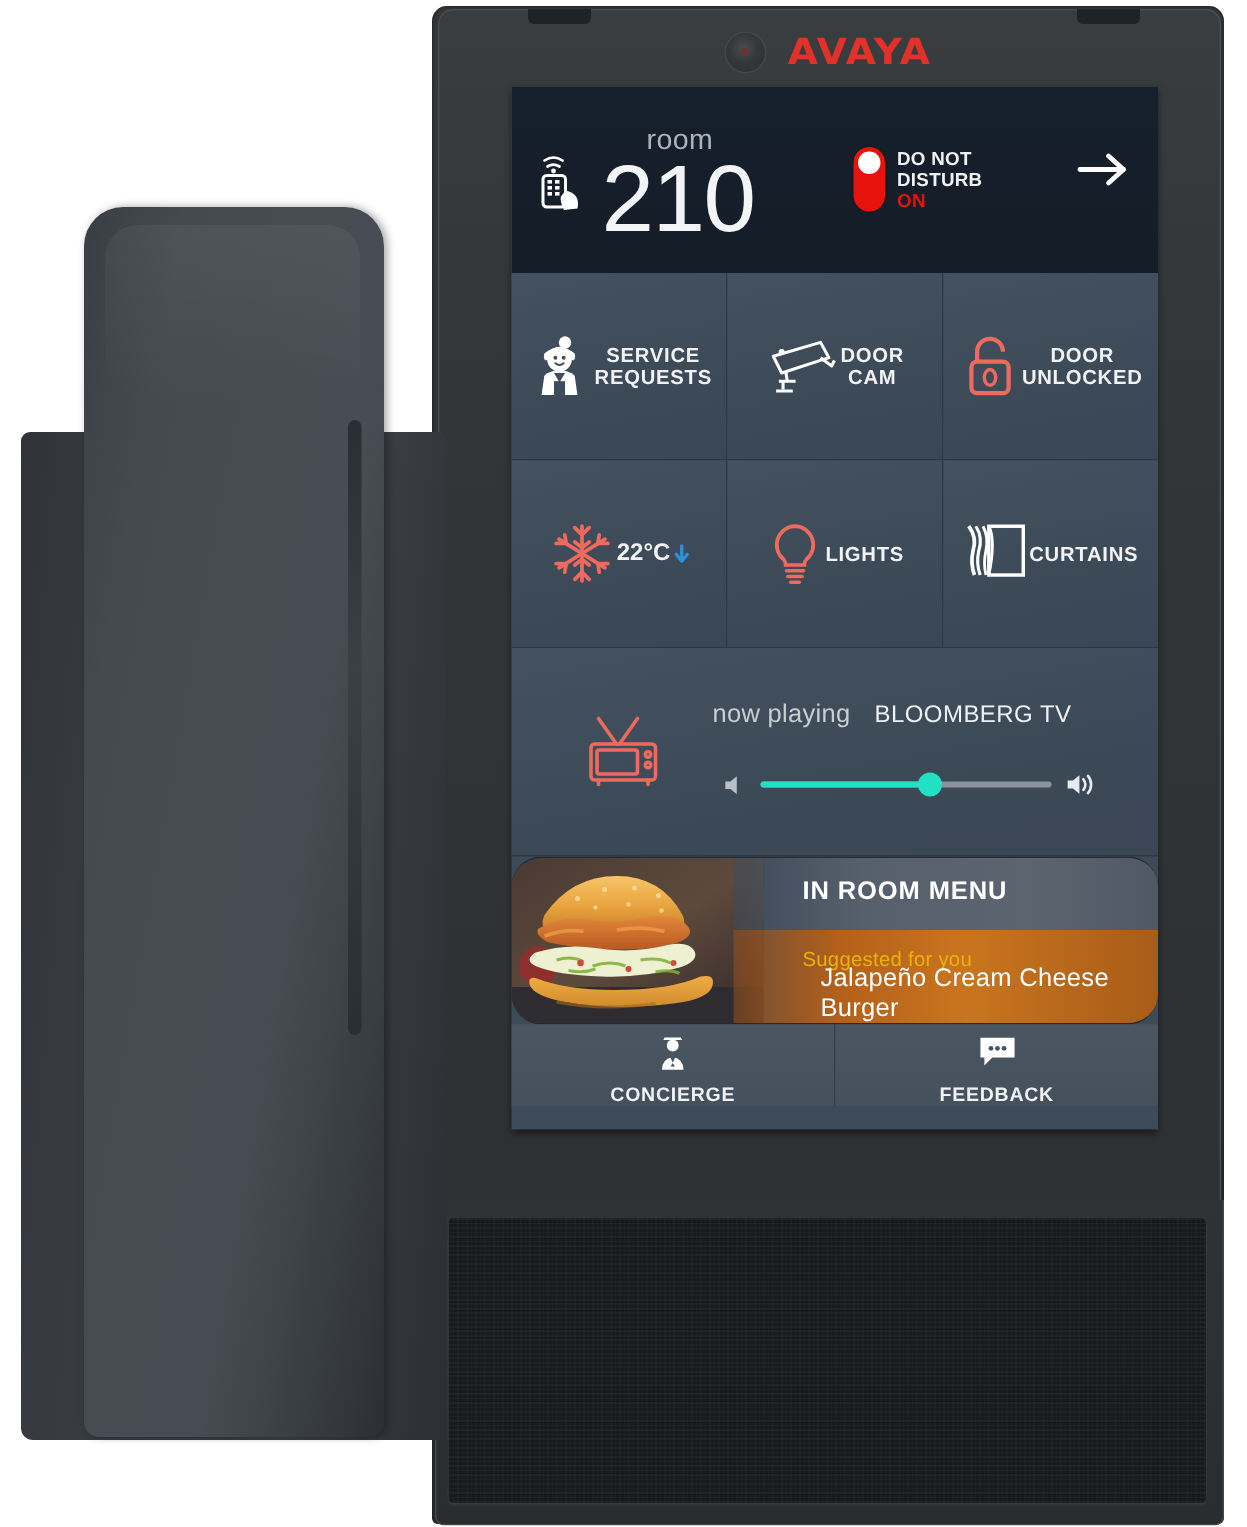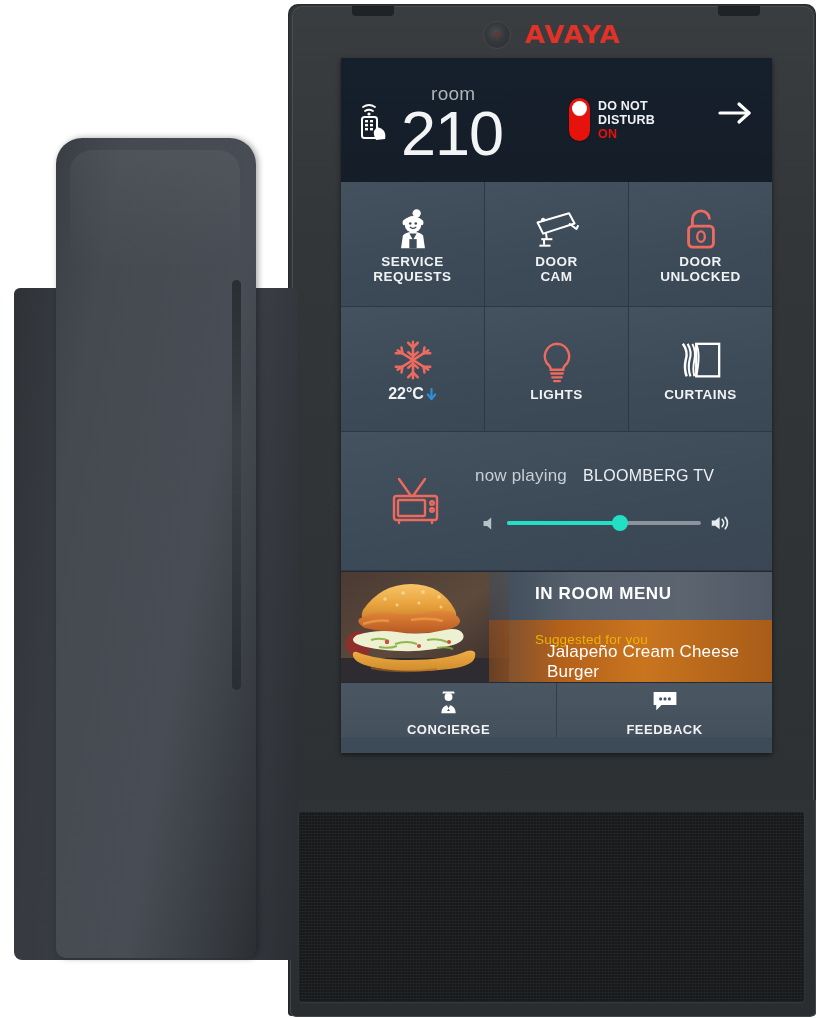--- a/index.html
+++ b/index.html
@@ -73,21 +73,21 @@
     box-shadow:0 0 2px rgba(0,0,0,.5);}
   #dnd-knob{position:absolute;left:3px;top:3px;width:15px;height:15px;border-radius:50%;background:#fff;}
   #dnd-text{line-height:14px;padding-top:1px;}
   .dnd-line{font-size:12.5px;font-weight:bold;color:#f0f2f4;letter-spacing:.2px;}
   #dnd-state{font-size:12.5px;font-weight:bold;color:#e8120c;letter-spacing:.2px;}
   #header-arrow{position:absolute;right:16px;top:40px;width:40px;height:30px;}
 
   
   #icon-grid{background:#3f4c5a;}
   .grid-row{display:flex;height:124px;border-bottom:1px solid #2e3845;}
-  .grid-cell{flex:1;display:flex;flex-direction:column;align-items:center;
+  .grid-cell{flex:1;display:flex;flex-direction:row;align-items:center;
     justify-content:center;border-right:1px solid #2e3845;
     background:linear-gradient(170deg,#44515f 0%,#3d4a58 55%,#3a4755 100%);}
   .grid-cell:last-child{border-right:none;}
   .cell-icon{height:50px;display:flex;align-items:center;justify-content:center;}
   .cell-label{font-size:13.5px;font-weight:bold;color:#f0f2f4;text-align:center;
     line-height:15px;letter-spacing:.5px;}
   .temp-label{font-size:16px;font-weight:bold;color:#f0f2f4;display:flex;align-items:center;gap:2px;}
 
   
   #media-row{height:138px;position:relative;
@@ -98,21 +98,21 @@
   #now-playing-label{font-size:17px;color:#c9ced3;letter-spacing:.2px;}
   #now-playing-value{font-size:16px;color:#eef1f4;letter-spacing:.3px;text-align:center;}
   #volume-row{position:absolute;left:140px;top:76px;width:250px;height:30px;
     display:flex;align-items:center;gap:9px;}
   #vol-track{flex:1;height:4px;background:#8b949c;border-radius:2px;position:relative;}
   #vol-fill{position:absolute;left:0;top:0;height:4px;border-radius:2px;background:#22e0c4;}
   #vol-knob{position:absolute;top:-6px;width:16px;height:16px;border-radius:50%;background:#22e0c4;}
 
   
   #menu-banner{height:110px;position:relative;overflow:hidden;
-    border-top:1px solid #222a33;border-bottom:1px solid #222a33;}
+    border-top:1px solid #222a33;border-bottom:1px solid #222a33;border-radius:20px;}
   #menu-photo{position:absolute;left:0;top:0;width:168px;height:110px;
     background:#2f2420;overflow:hidden;}
   #menu-textpane{position:absolute;left:148px;top:0;right:0;height:110px;}
   #menu-top-band{position:absolute;left:0;top:0;right:0;height:48px;
     background:linear-gradient(90deg,rgba(61,74,88,.55) 0%,#56606c 30%,#5c6470 70%,#4f5864 100%);}
   #menu-bottom-band{position:absolute;left:0;top:48px;right:0;height:62px;
     background:linear-gradient(90deg,rgba(150,80,30,.55) 0%,#b4601a 25%,#c9751f 55%,#a85c18 100%);}
   #menu-title{position:absolute;left:46px;top:12px;font-size:17px;font-weight:bold;
     color:#fff;letter-spacing:.6px;}
   #menu-sub{position:absolute;left:46px;top:60px;font-size:13.5px;color:#eab308;letter-spacing:.2px;text-align:right;}

